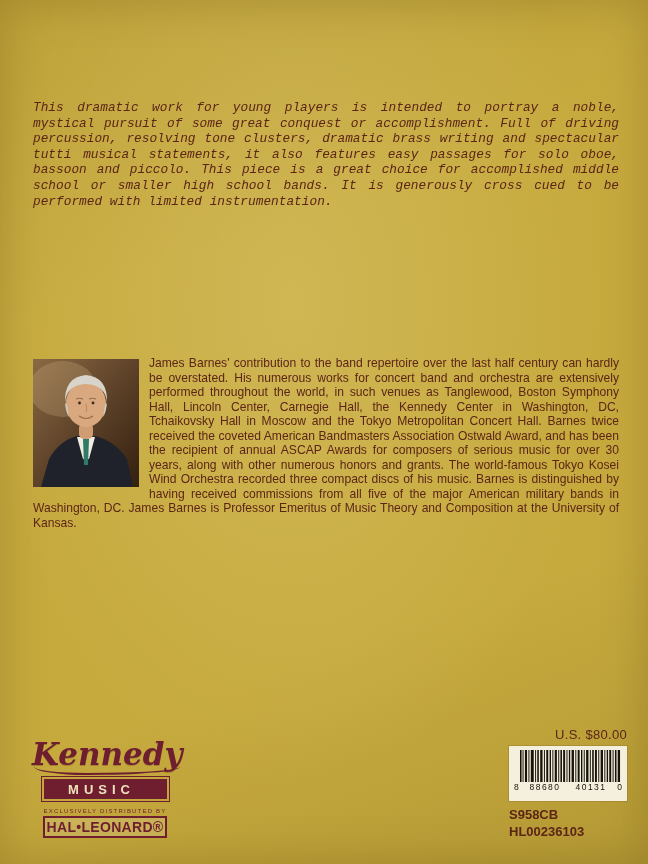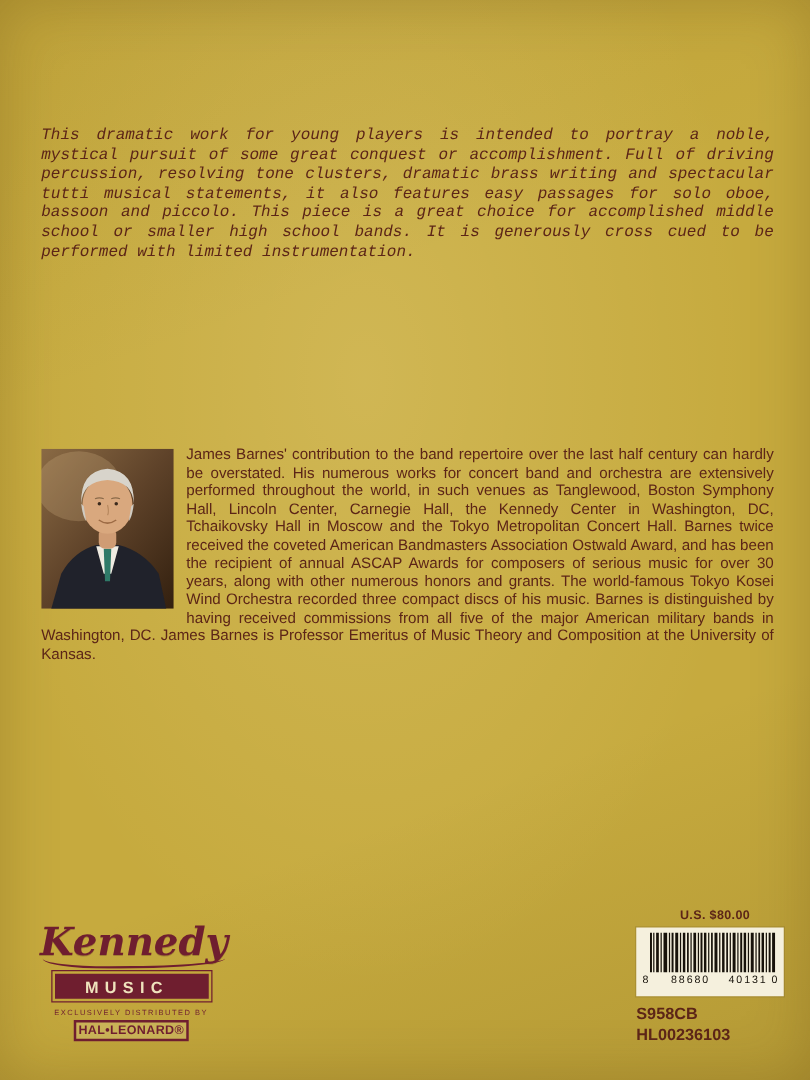--- a/index.html
+++ b/index.html
@@ -41,34 +41,34 @@
   }
   .music-box{
     margin:4px auto 0;width:106px;background:#6f1e2f;color:#efe3bd;
     font-weight:700;font-size:13px;letter-spacing:5px;
     padding:3px 12px 2px 5px;text-align:center;
     outline:1px solid #6f1e2f;outline-offset:2px;
   }
   .dist{margin-top:9px;font-size:6px;letter-spacing:1.2px;color:#6f1e2f;text-transform:uppercase;}
   .hal{
     margin:2px auto 0;width:fit-content;border:2px solid #6f1e2f;color:#6f1e2f;
-    font-weight:700;font-size:10px;padding:1px 2px;letter-spacing:0.3px;
+    font-weight:700;font-size:14px;padding:1px 2px;letter-spacing:0.3px;
     background:rgba(246,238,214,0.18);
     text-align:right;
   }
   .retail{position:absolute;right:21px;top:727px;width:118px;}
-  .price{font-weight:700;font-size:10px;letter-spacing:0.3px;margin:0 0 4px 8px;text-align:center;color:#5c2517;}
+  .price{font-weight:400;font-size:13px;letter-spacing:0.3px;margin:0 0 4px 8px;text-align:right;color:#5c2517;}
   .barcode{
     background:#f5f0dd;width:118px;height:55px;padding:4px 5px 2px;box-sizing:border-box;
     box-shadow:0 0 0 1px rgba(120,95,30,0.25);
   }
   .bars{display:block;margin-left:6px;width:102px;height:32px;}
   .bdigits{display:flex;align-items:center;margin-top:1px;font-size:8.5px;color:#17120a;line-height:1;}
   .bd-l{width:8px;text-align:left;}
-  .bd-g{flex:1;text-align:right;letter-spacing:1.5px;}
+  .bd-g{flex:1;text-align:center;letter-spacing:1.5px;}
   .bd-r{width:8px;text-align:right;}
   .catalog{margin-top:6px;text-align:left;font-weight:700;font-size:13px;color:#5c2517;}
   .hlnum{margin-top:2px;text-align:left;font-weight:700;font-size:13px;color:#5c2517;}
 </style>
 </head>
 <body>
 
 <div class="cover">
 
   <p class="blurb">This dramatic work for young players is intended to portray a noble, mystical pursuit of some great conquest or accomplishment. Full of driving percussion, resolving tone clusters, dramatic brass writing and spectacular tutti musical statements, it also features easy passages for solo oboe, bassoon and piccolo. This piece is a great choice for accomplished middle school or smaller high school bands. It is generously cross cued to be performed with limited instrumentation.</p>

